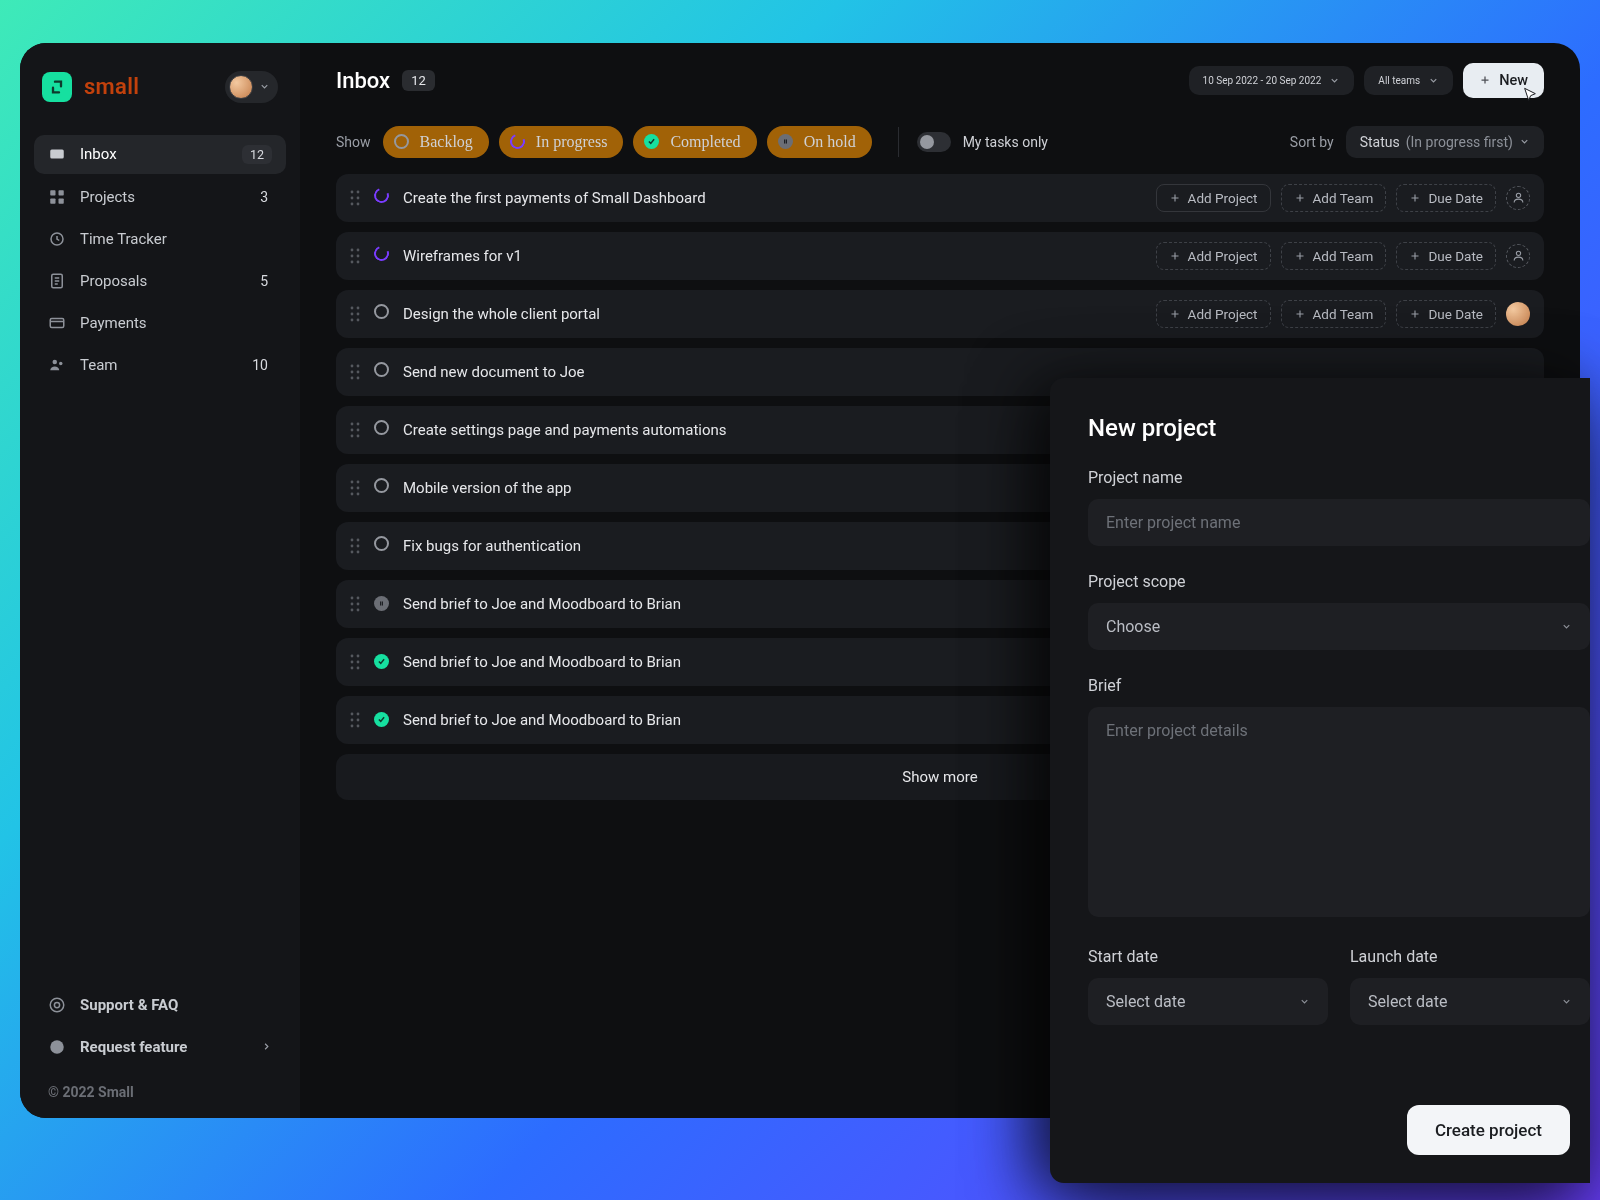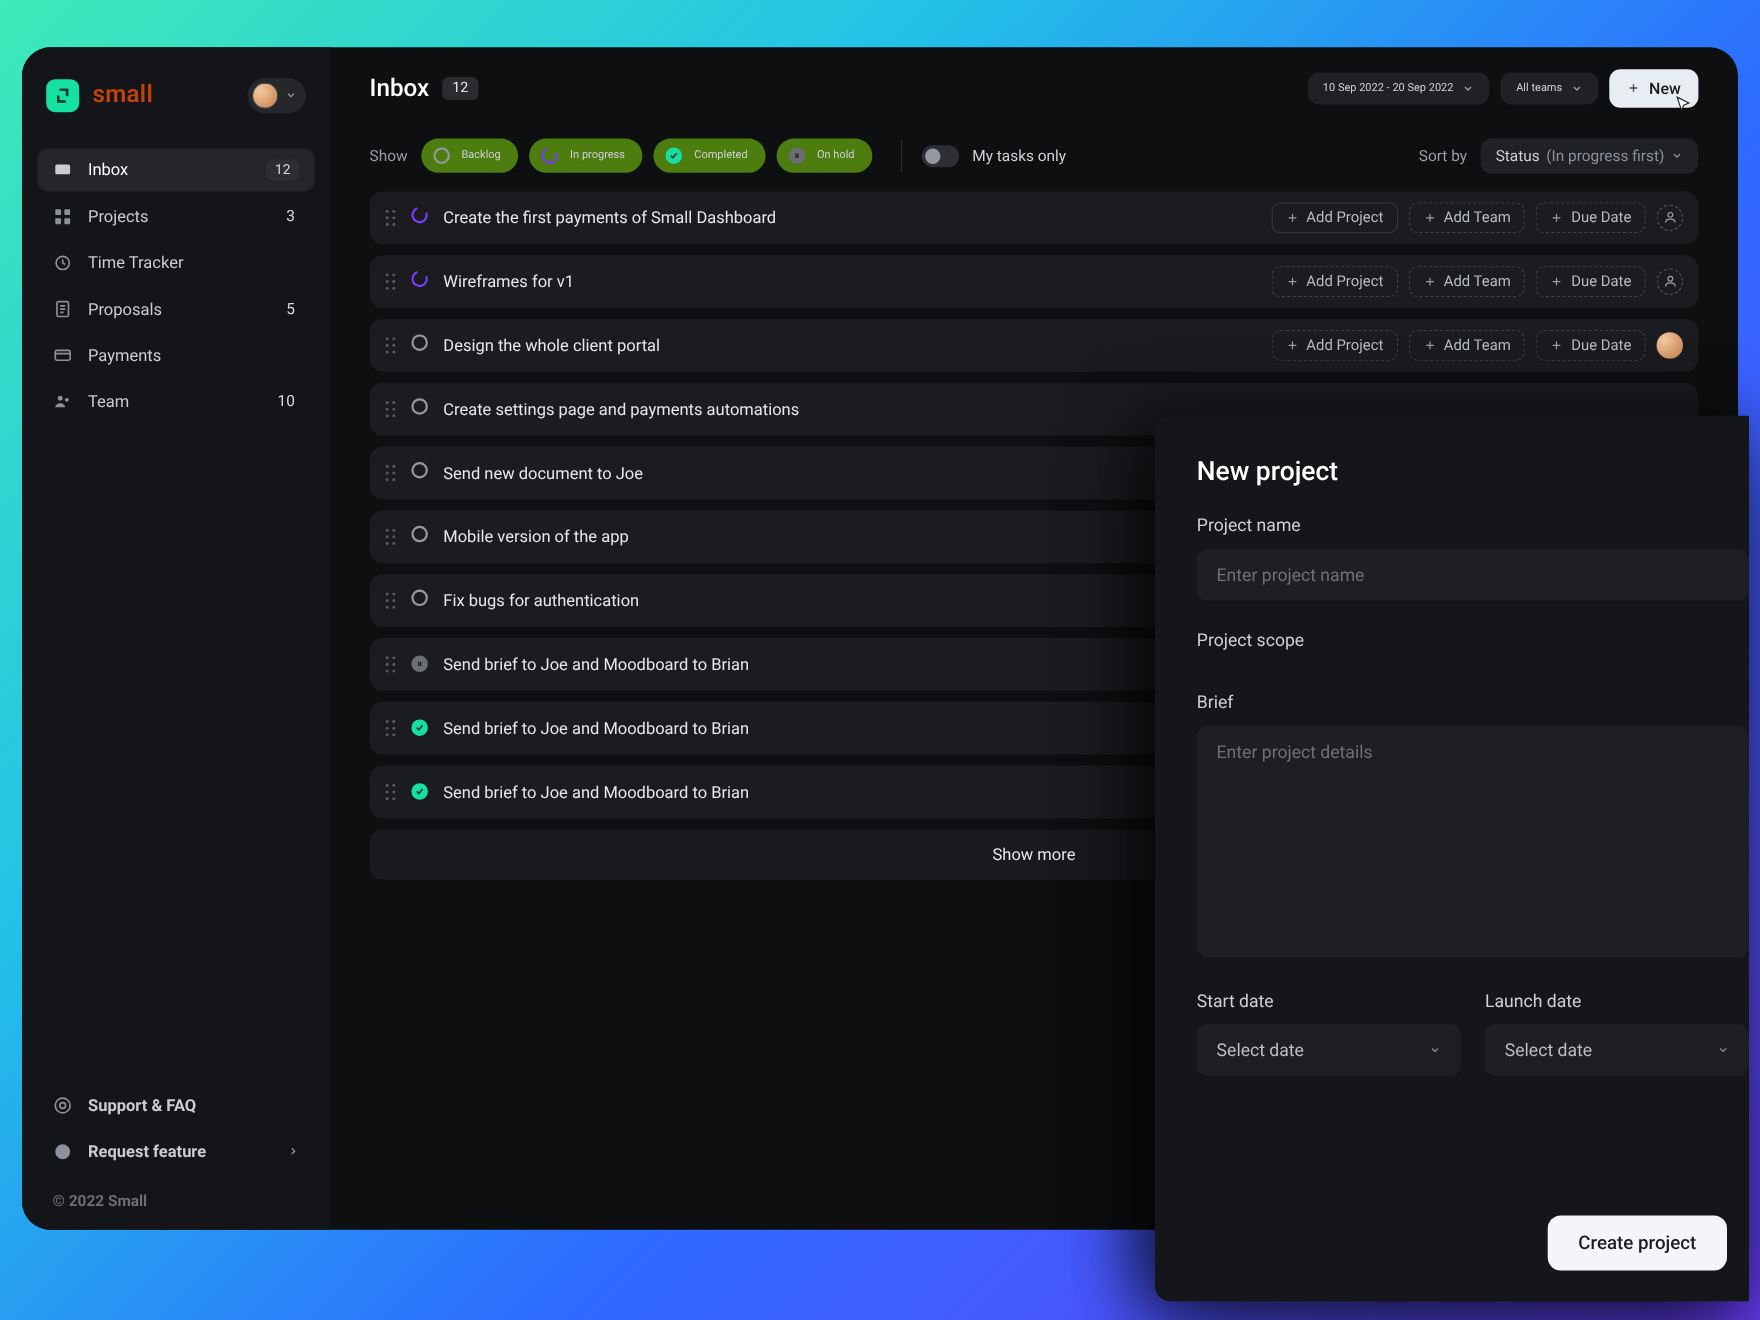--- a/index.html
+++ b/index.html
@@ -104,22 +104,22 @@
 
   
   .filters {
     display:flex; align-items:center; justify-content:space-between;
     padding:14px 36px 16px 36px;
   }
   .filters-left { display:flex; align-items:center; gap:12px; }
   .label { color:#9a9ea6; font-size:14px; }
   .chips { display:flex; gap:10px; }
   .fchip {
-    background:#4d7c0f; border-radius:999px; padding:7px 16px 7px 10px;
-    display:flex; align-items:center; gap:10px; color:#cfd1d6; font-size:10px; cursor:pointer;
+    background:#a16207; border-radius:999px; padding:7px 16px 7px 10px;
+    display:flex; align-items:center; gap:10px; color:#cfd1d6; font-size:16px; cursor:pointer;font-family:Liberation Serif, serif;
   }
   .fchip .dot-wrap { width:17px; height:17px; display:flex; align-items:center; justify-content:center; }
   .vsep { width:1px; height:30px; background:#2a2c31; margin:0 6px 0 14px; }
   .toggle { width:34px; height:20px; border-radius:999px; background:#2d2f34; position:relative; cursor:pointer; }
   .toggle .knob { width:14px; height:14px; border-radius:50%; background:#95989f; position:absolute; top:3px; left:3px; }
   .sort-wrap { display:flex; align-items:center; gap:12px; }
   .sort-chip { background:#1f2125; border-radius:10px; padding:8px 14px; color:#cfd1d6; font-size:14px; display:flex; gap:6px; align-items:center; cursor:pointer; }
   .sort-chip .muted { color:#8d9199; }
 
   
@@ -517,35 +517,35 @@
             <svg width="10" height="16" viewBox="0 0 10 16" fill="#55585e">
               <circle cx="2" cy="2" r="1.4"></circle>
               <circle cx="8" cy="2" r="1.4"></circle>
               <circle cx="2" cy="8" r="1.4"></circle>
               <circle cx="8" cy="8" r="1.4"></circle>
               <circle cx="2" cy="14" r="1.4"></circle>
               <circle cx="8" cy="14" r="1.4"></circle>
             </svg>
           </span>
           <span class="dot-wrap"><span class="st st-backlog"></span></span>
+          <span class="task-title">Send new document to Joe</span>
+        </div>
+        <div class="task">
+          <span class="drag">
+            <svg width="10" height="16" viewBox="0 0 10 16" fill="#55585e">
+              <circle cx="2" cy="2" r="1.4"></circle>
+              <circle cx="8" cy="2" r="1.4"></circle>
+              <circle cx="2" cy="8" r="1.4"></circle>
+              <circle cx="8" cy="8" r="1.4"></circle>
+              <circle cx="2" cy="14" r="1.4"></circle>
+              <circle cx="8" cy="14" r="1.4"></circle>
+            </svg>
+          </span>
+          <span class="dot-wrap"><span class="st st-backlog"></span></span>
           <span class="task-title">Create settings page and payments automations</span>
-        </div>
-        <div class="task">
-          <span class="drag">
-            <svg width="10" height="16" viewBox="0 0 10 16" fill="#55585e">
-              <circle cx="2" cy="2" r="1.4"></circle>
-              <circle cx="8" cy="2" r="1.4"></circle>
-              <circle cx="2" cy="8" r="1.4"></circle>
-              <circle cx="8" cy="8" r="1.4"></circle>
-              <circle cx="2" cy="14" r="1.4"></circle>
-              <circle cx="8" cy="14" r="1.4"></circle>
-            </svg>
-          </span>
-          <span class="dot-wrap"><span class="st st-backlog"></span></span>
-          <span class="task-title">Send new document to Joe</span>
         </div>
         <div class="task">
           <span class="drag">
             <svg width="10" height="16" viewBox="0 0 10 16" fill="#55585e">
               <circle cx="2" cy="2" r="1.4"></circle>
               <circle cx="8" cy="2" r="1.4"></circle>
               <circle cx="2" cy="8" r="1.4"></circle>
               <circle cx="8" cy="8" r="1.4"></circle>
               <circle cx="2" cy="14" r="1.4"></circle>
               <circle cx="8" cy="14" r="1.4"></circle>
@@ -636,20 +636,26 @@
   <aside class="panel">
     <h2>New project</h2>
 
     <div class="field">
       <label class="field-label">Project name</label>
       <input class="input" placeholder="Enter project name" style="">
     </div>
 
     <div class="field">
       <label class="field-label">Project scope</label>
+      <div class="select">
+        <span>Choose</span>
+        <svg class="chev" viewBox="0 0 24 24" fill="none" stroke="#8d9199" stroke-width="2.5">
+            <path d="M6 9l6 6 6-6"></path>
+          </svg>
+      </div>
     </div>
 
     <div class="field">
       <label class="field-label">Brief</label>
       <textarea class="textarea" placeholder="Enter project details" style=""></textarea>
     </div>
 
     <div class="dates">
       <div class="field">
         <label class="field-label">Start date</label>

